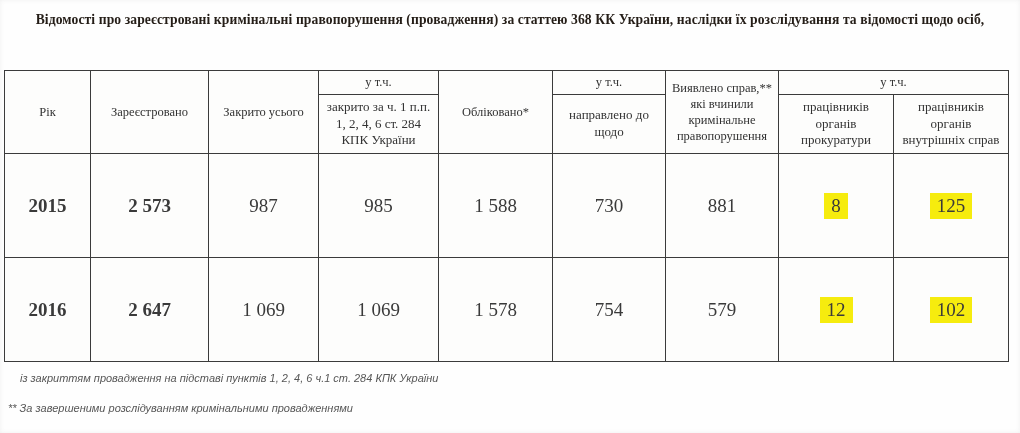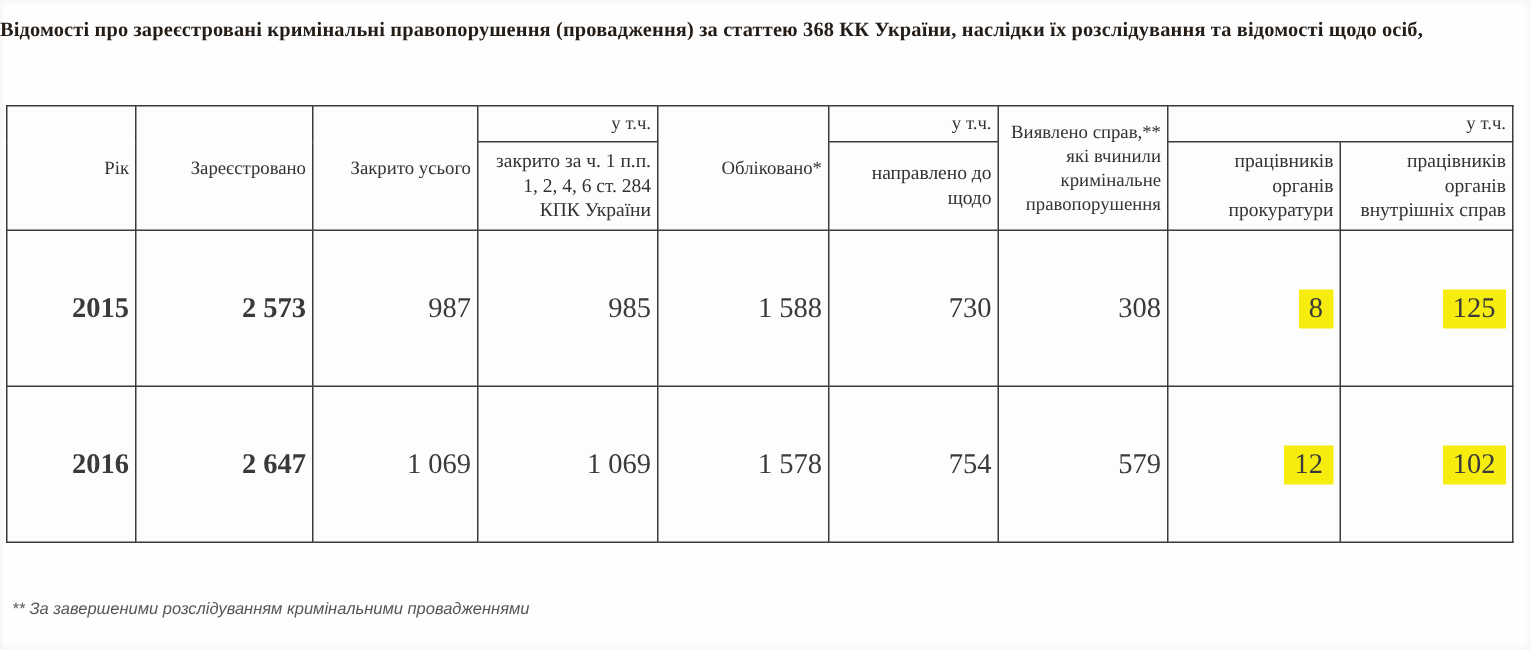--- a/index.html
+++ b/index.html
@@ -6,38 +6,38 @@
   html, body {
     width: 1020px; height: 433px;
     background: #fefefe;
     font-family: "Liberation Serif", serif;
     overflow: hidden;
     position: relative;
   }
   .page-title {
     position: absolute;
     top: 9px; left: 0; width: 1020px;
-    text-align: left;
+    text-align: center;
     font-weight: bold;
     font-size: 13.6px;
     line-height: 1.55;
     color: #241d17;
     letter-spacing: 0.1px;
   }
   table.report {
     position: absolute;
     left: 4px; top: 70px;
     width: 1004px; height: 292px;
     border-collapse: collapse;
     table-layout: fixed;
     background: #fdfdfc;
   }
   table.report th, table.report td {
     border: 1.6px solid #3b3b3b;
-    text-align: right;
+    text-align: center;
     vertical-align: middle;
     padding: 2px 4px;
     color: #3a3a3a;
     font-family: Liberation Serif, serif;
   }
   table.report th {
     font-weight: normal;
     font-size: 13px;
     line-height: 1.3;
     color: #333;
@@ -55,21 +55,21 @@
     position: absolute;
     left: 8px; top: 371px;
     width: 640px;
     font-family: "Liberation Sans", sans-serif;
     font-style: italic;
     font-size: 11px;
     color: #565656;
     line-height: 1.45;
   }
   .footnote-line2 { padding-left: 12px; }
-  .footnote-2 { margin-top: 28px; }
+  .footnote-2 { margin-top: 14px; }
   .scan-edge {
     position: absolute;
     left: 0; top: 0; width: 1020px; height: 433px;
     pointer-events: none;
     box-shadow: inset 0 0 4px rgba(120,120,120,0.12);
   }
 </style>
 </head>
 <body>
 
@@ -106,35 +106,36 @@
     <th>працівників органів прокуратури</th>
     <th>працівників органів внутрішніх справ</th>
   </tr>
   <tr class="data-row">
     <td class="bold">2015</td>
     <td class="bold">2 573</td>
     <td>987</td>
     <td>985</td>
     <td>1 588</td>
     <td>730</td>
-    <td>308</td>
+    <td>881</td>
     <td><span class="hl">8</span></td>
     <td><span class="hl">125</span></td>
   </tr>
   <tr class="data-row">
     <td class="bold">2016</td>
     <td class="bold">2 647</td>
     <td>1 069</td>
     <td>1 069</td>
     <td>1 578</td>
     <td>754</td>
     <td>579</td>
     <td><span class="hl">12</span></td>
     <td><span class="hl">102</span></td>
   </tr>
 </tbody>
   </table>
 
 <div class="footnotes">
+  <div class="footnote-line2">із закриттям провадження на підставі пунктів 1, 2, 4, 6 ч.1 ст. 284 КПК України</div>
   <div class="footnote-2">** За завершеними розслідуванням кримінальними провадженнями</div>
 </div>
 
 <div class="scan-edge"></div>
 
 </body></html>

